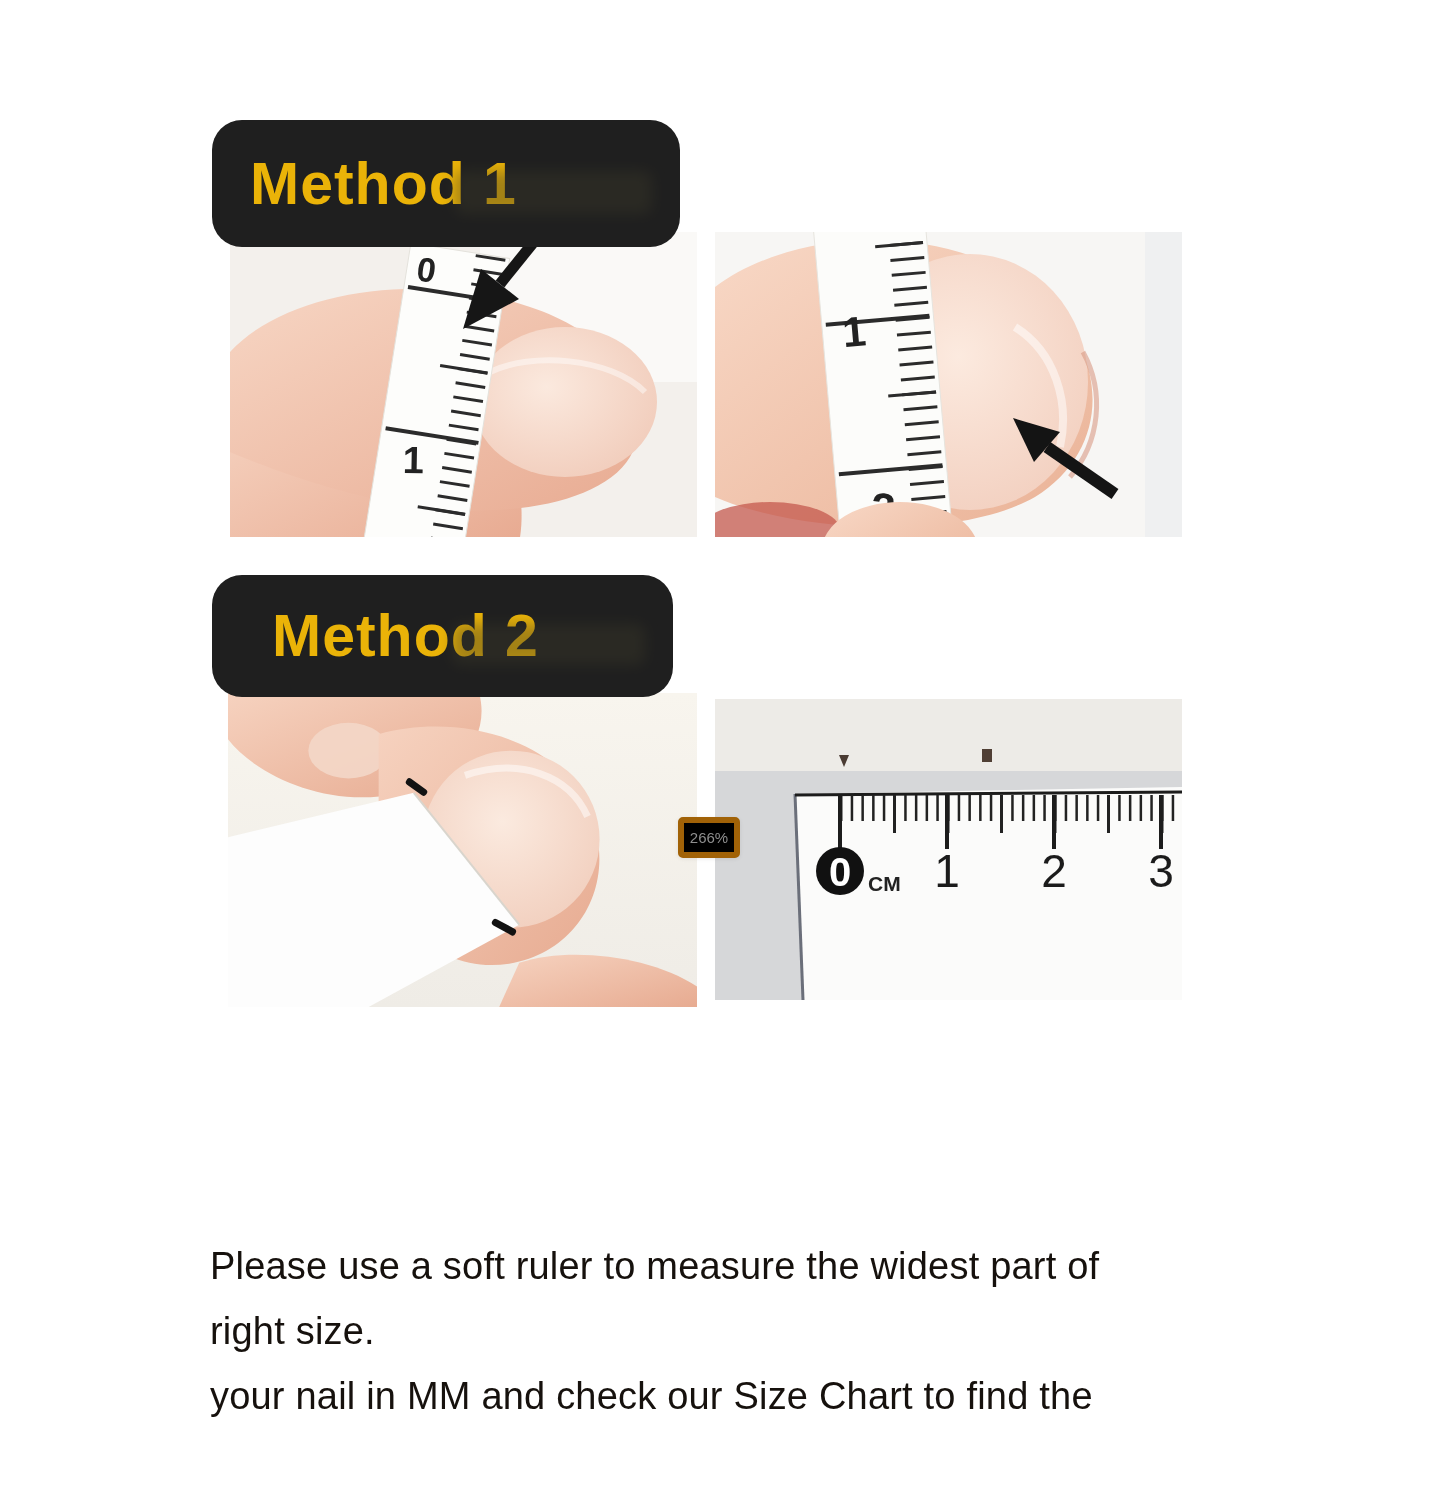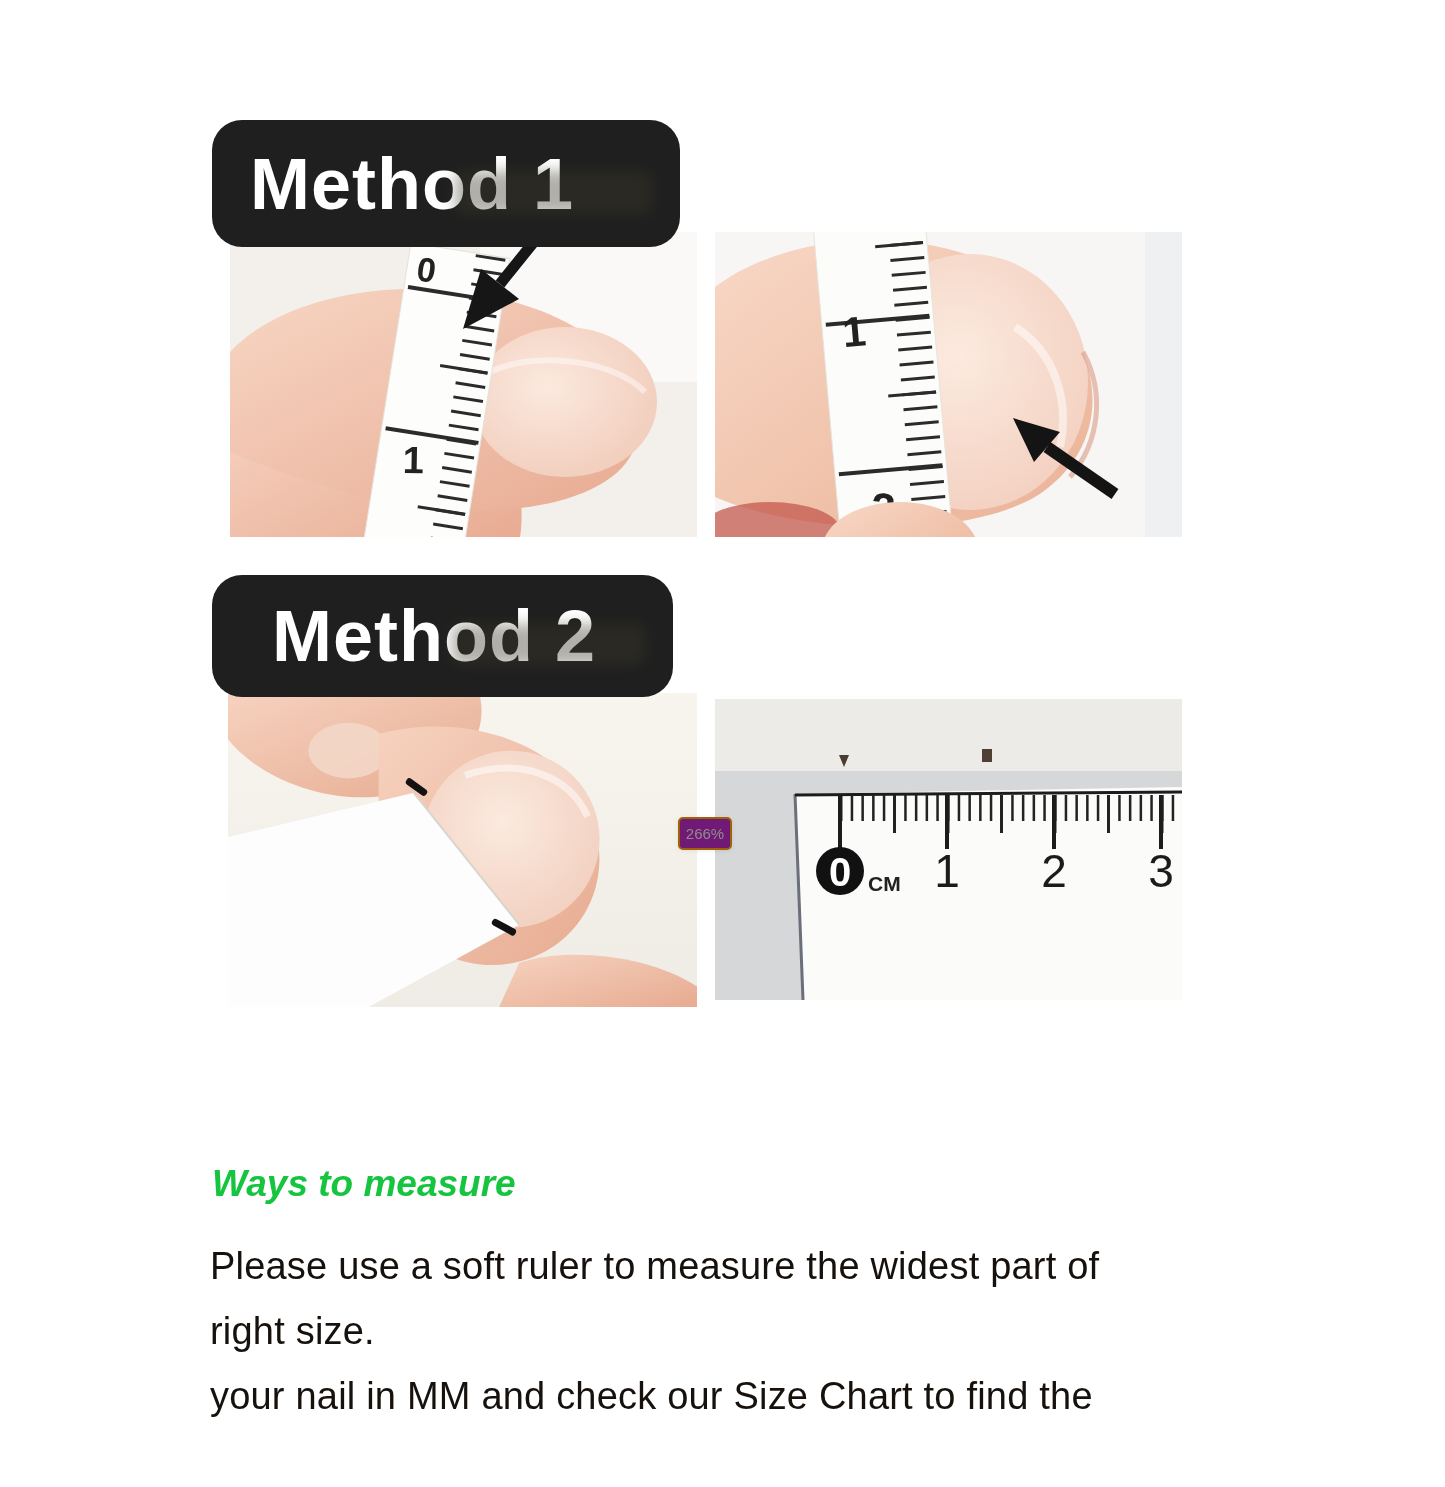--- a/index.html
+++ b/index.html
@@ -1,40 +1,40 @@
 <!DOCTYPE html>
 <html><head>
 <meta charset="utf-8">
 <style>
   html,body{margin:0;padding:0;background:#ffffff;}
   .page{position:relative;width:1445px;height:1487px;background:#ffffff;
         font-family:"Liberation Sans",sans-serif;overflow:hidden;}
 
   
-  .badge{position:absolute;background:#1f1f1f;color:#ffffff;border-radius:30px;
-         display:flex;align-items:center;font-weight:700;font-size:72px;
+  .badge{position:absolute;background:#1f1f1f;color:#eab308;border-radius:30px;
+         display:flex;align-items:center;font-weight:700;font-size:59px;
          letter-spacing:1px;z-index:3;}
   .badge::after{content:"";position:absolute;left:52%;top:40%;width:42%;height:34%;
          background:#3c3a2a;opacity:.40;filter:blur(7px);border-radius:8px;}
   .badge-m1{left:212px;top:120px;width:430px;height:127px;padding-left:38px;}
   .badge-m2{left:212px;top:575px;width:401px;height:122px;padding-left:60px;}
 
   
   .photo{position:absolute;margin:0;overflow:hidden;z-index:1;}
   .photo svg{display:block;width:100%;height:100%;}
   #p-m1-left {left:230px;top:232px;width:467px;height:305px;}
   #p-m1-right{left:715px;top:232px;width:467px;height:305px;}
   #p-m2-left {left:228px;top:693px;width:469px;height:314px;}
   #p-m2-right{left:715px;top:699px;width:467px;height:301px;}
 
   svg text{font-family:"Liberation Sans",sans-serif;}
 
   
   .zoom-badge{position:absolute;left:678px;top:817px;width:50px;height:29px;
-        background:#701a75;border:2px solid #a16207;border-radius:5px;
+        background:#000000;border:6px solid #a16207;border-radius:5px;
         display:flex;align-items:center;justify-content:center;
         font-size:15px;color:#8e8e8e;z-index:5;box-shadow:0 1px 4px rgba(0,0,0,.08);}
 
   
   .instructions-heading{position:absolute;left:212px;top:1163px;margin:0;
         font-size:37px;font-style:italic;font-weight:700;color:#15c43f;}
   .instructions-body{position:absolute;left:210px;top:1234px;margin:0;
         font-size:38px;line-height:65px;color:#16110d;font-weight:400;
         letter-spacing:.2px;}
   .instructions-body .line{display:block;}
@@ -173,20 +173,19 @@
         <text x="339" y="188" text-anchor="middle" font-size="46" fill="#1b1b1b">2</text>
         <text x="446" y="188" text-anchor="middle" font-size="46" fill="#1b1b1b">3</text>
       </g>
       <polygon points="124,56 134,56 129,68" fill="#4a3b33"></polygon>
       <rect x="267" y="50" width="10" height="13" fill="#503f35"></rect>
     </svg>
   </figure>
 
   <div class="zoom-badge">266%</div>
 
-  <h3 class="instructions-heading">Ways to measure</h3>
   <p class="instructions-body">
     <span class="line">Please use a soft ruler to measure the widest part of</span>
     <span class="line">right size.</span>
     <span class="line">your nail in MM and check our Size Chart to find the</span>
   </p>
 
 </div>
 
 </body></html>

